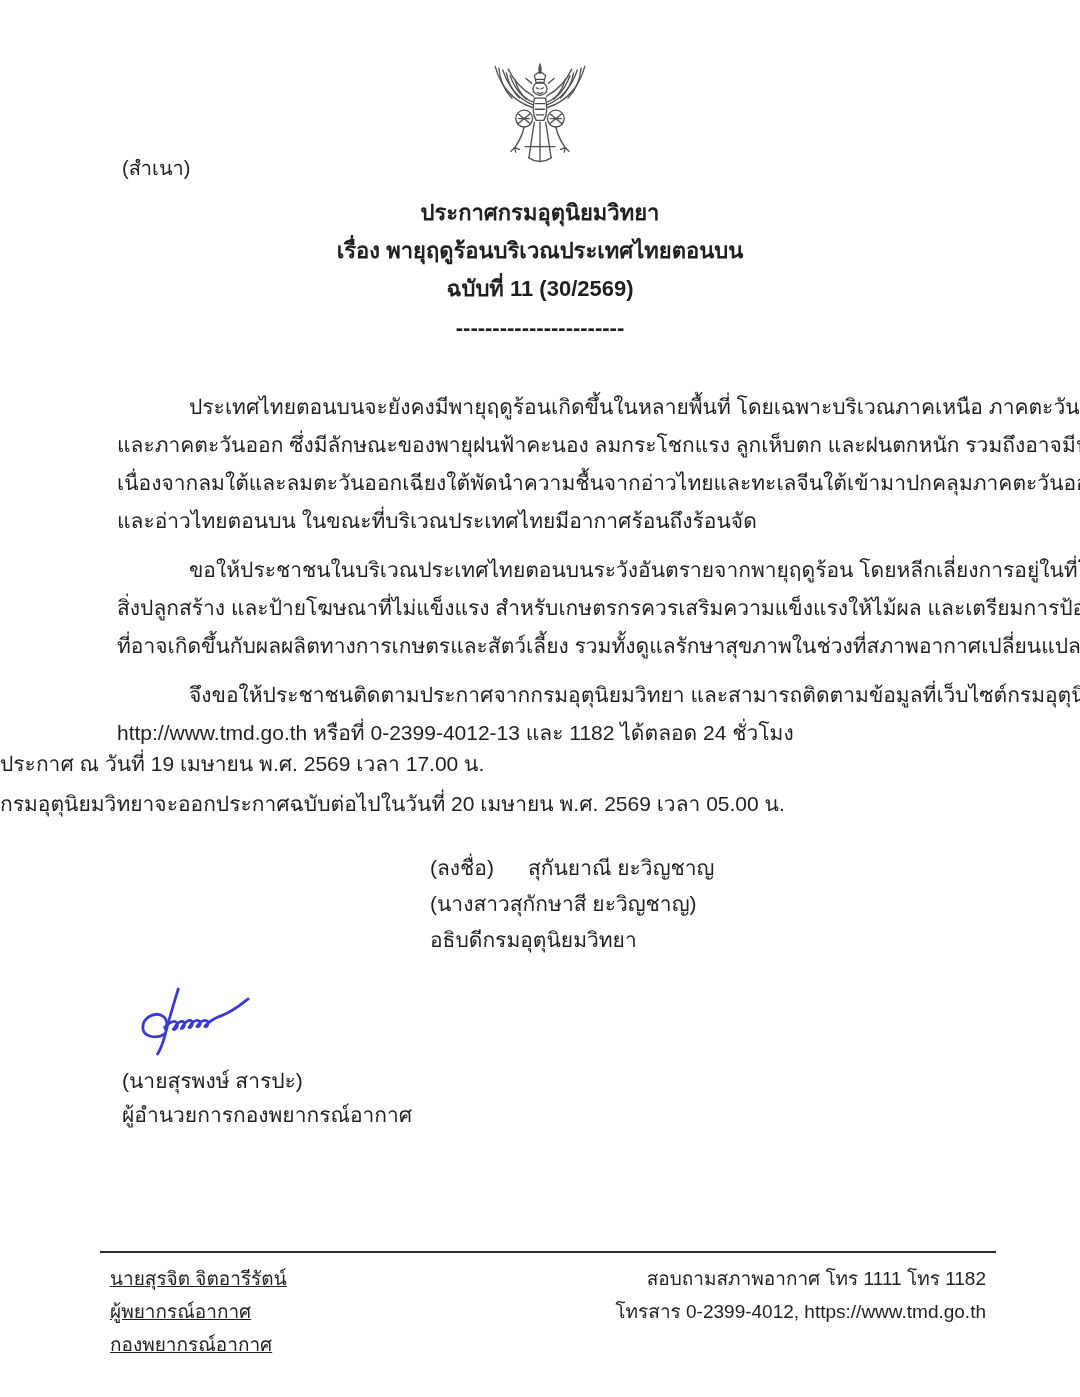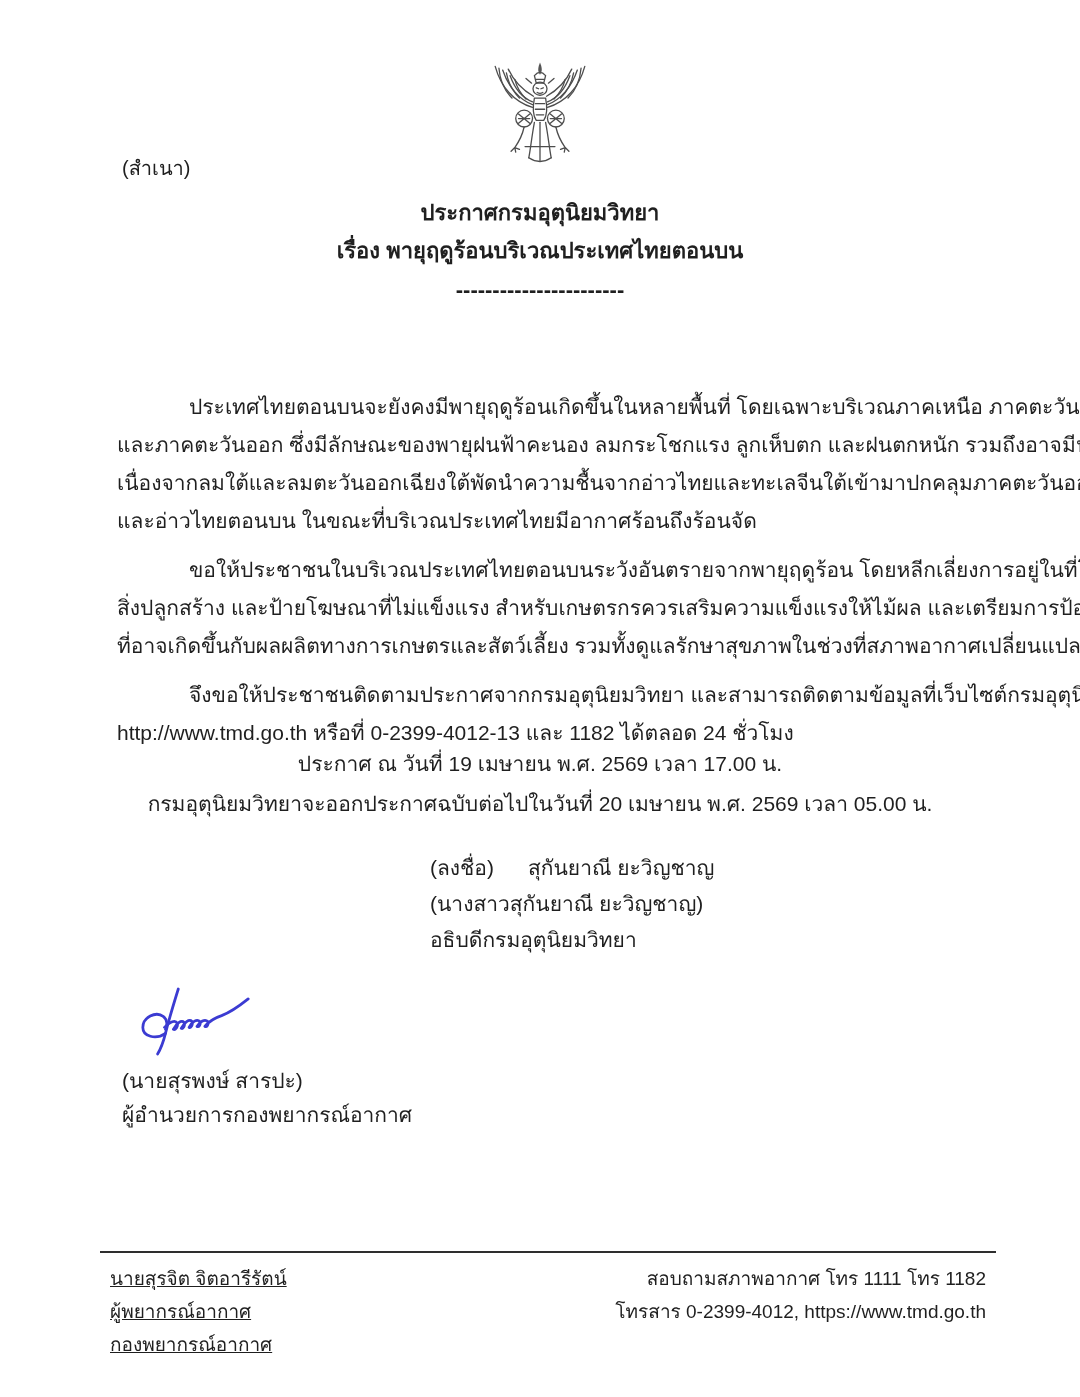--- a/index.html
+++ b/index.html
@@ -15,21 +15,21 @@
   .emblem{position:absolute;top:60px;left:50%;transform:translateX(-50%);}
   .copy-label{position:absolute;left:122px;top:152px;font-size:20px;}
   .title-block{position:absolute;top:194px;left:0;width:100%;text-align:center;
     font-weight:bold;font-size:22px;line-height:38px;}
   .title-sep{font-weight:bold;letter-spacing:0px;line-height:40px;}
   .body-block{position:absolute;top:388px;left:117px;width:848px;
     font-size:21px;line-height:38px;text-align:left;}
   .para{margin:0 0 11px 0;}
   .para .line{white-space:nowrap;}
   .para .line.first{text-indent:72px;}
-  .issued-block{position:absolute;top:744px;left:0;width:100%;text-align:center;
+  .issued-block{position:absolute;top:744px;left:0;width:100%;text-align:left;
     font-size:21px;line-height:40px;}
   .signer-block{position:absolute;top:850px;left:430px;width:460px;
     font-size:21px;line-height:36px;}
   .signed-label{margin-right:34px;}
   .cert-block{position:absolute;left:122px;top:982px;font-size:21px;line-height:34px;}
   .cert-label{margin-left:18px;}
   .cert-sig{margin:2px 0 4px 10px;height:76px;}
   .footer-rule{position:absolute;left:100px;top:1251px;width:896px;height:2px;background:#2e2e2e;}
   .footer-left{position:absolute;left:110px;top:1262px;font-size:19px;line-height:33px;text-decoration:underline;}
   .footer-right{position:absolute;right:94px;top:1262px;font-size:19px;line-height:33px;text-align:right;}
@@ -81,20 +81,21 @@
       <path d="M48,104 Q60,112 72,104"></path>
       <path d="M44,92 L76,92"></path>
     </svg>
   </div>
 
   <div class="copy-label">(สำเนา)</div>
 
   <div class="title-block">
     <div>ประกาศกรมอุตุนิยมวิทยา</div>
     <div>เรื่อง พายุฤดูร้อนบริเวณประเทศไทยตอนบน</div>
+    <div>ฉบับที่ 11 (30/2569)</div>
     <div class="title-sep">-----------------------</div>
   </div>
 
   <div class="body-block">
     <div class="para">
       <div class="line first">ประเทศไทยตอนบนจะยังคงมีพายุฤดูร้อนเกิดขึ้นในหลายพื้นที่ โดยเฉพาะบริเวณภาคเหนือ ภาคตะวันออกเฉียงเหนือ</div>
       <div class="line">และภาคตะวันออก ซึ่งมีลักษณะของพายุฝนฟ้าคะนอง ลมกระโชกแรง ลูกเห็บตก และฝนตกหนัก รวมถึงอาจมีฟ้าผ่าเกิดขึ้นได้บางพื้นที่</div>
       <div class="line">เนื่องจากลมใต้และลมตะวันออกเฉียงใต้พัดนำความชื้นจากอ่าวไทยและทะเลจีนใต้เข้ามาปกคลุมภาคตะวันออกเฉียงเหนือ ภาคตะวันออก</div>
       <div class="line">และอ่าวไทยตอนบน ในขณะที่บริเวณประเทศไทยมีอากาศร้อนถึงร้อนจัด</div>
     </div>
@@ -111,21 +112,21 @@
 
   <div class="issued-block">
     <div>ประกาศ ณ วันที่ 19 เมษายน พ.ศ. 2569  เวลา 17.00 น.</div>
     <div>กรมอุตุนิยมวิทยาจะออกประกาศฉบับต่อไปในวันที่ 20 เมษายน พ.ศ. 2569  เวลา 05.00 น.</div>
   </div>
 
   <div class="signer-block">
     <div>
       <span class="signed-label">(ลงชื่อ)</span><span>สุกันยาณี ยะวิญชาญ</span>
     </div>
-    <div>(นางสาวสุกันยาณี ยะวิญชาญ)</div>
+    <div>(นางสาวสุกักษาสี ยะวิญชาญ)</div>
     <div>อธิบดีกรมอุตุนิยมวิทยา</div>
   </div>
 
   <div class="cert-block">
     <div class="cert-sig">
       <svg width="128" height="74" viewBox="0 0 130 75" fill="none" stroke="#3b3bd2" stroke-width="2.8" stroke-linecap="round" stroke-linejoin="round">
         <path d="M47,5 C43,18 38,34 34,50 C32,58 29,66 26,71"></path>
         <path d="M34,50 C24,57 11,53 11,44 C11,34 24,27 32,33 C36,36 36,42 34,46"></path>
         <path d="M33,44 C39,38 44,36 46,40 C47,43 44,47 42,46 C45,40 50,36 53,39 C54,42 52,46 50,45 C53,39 58,35 61,38 C62,41 60,45 58,44 C61,38 66,35 69,38 C70,41 68,44 66,43 C69,38 74,35 77,38 C78,41 76,44 74,43 C78,38 85,34 91,32 C99,29 108,23 118,15"></path>
       </svg>

